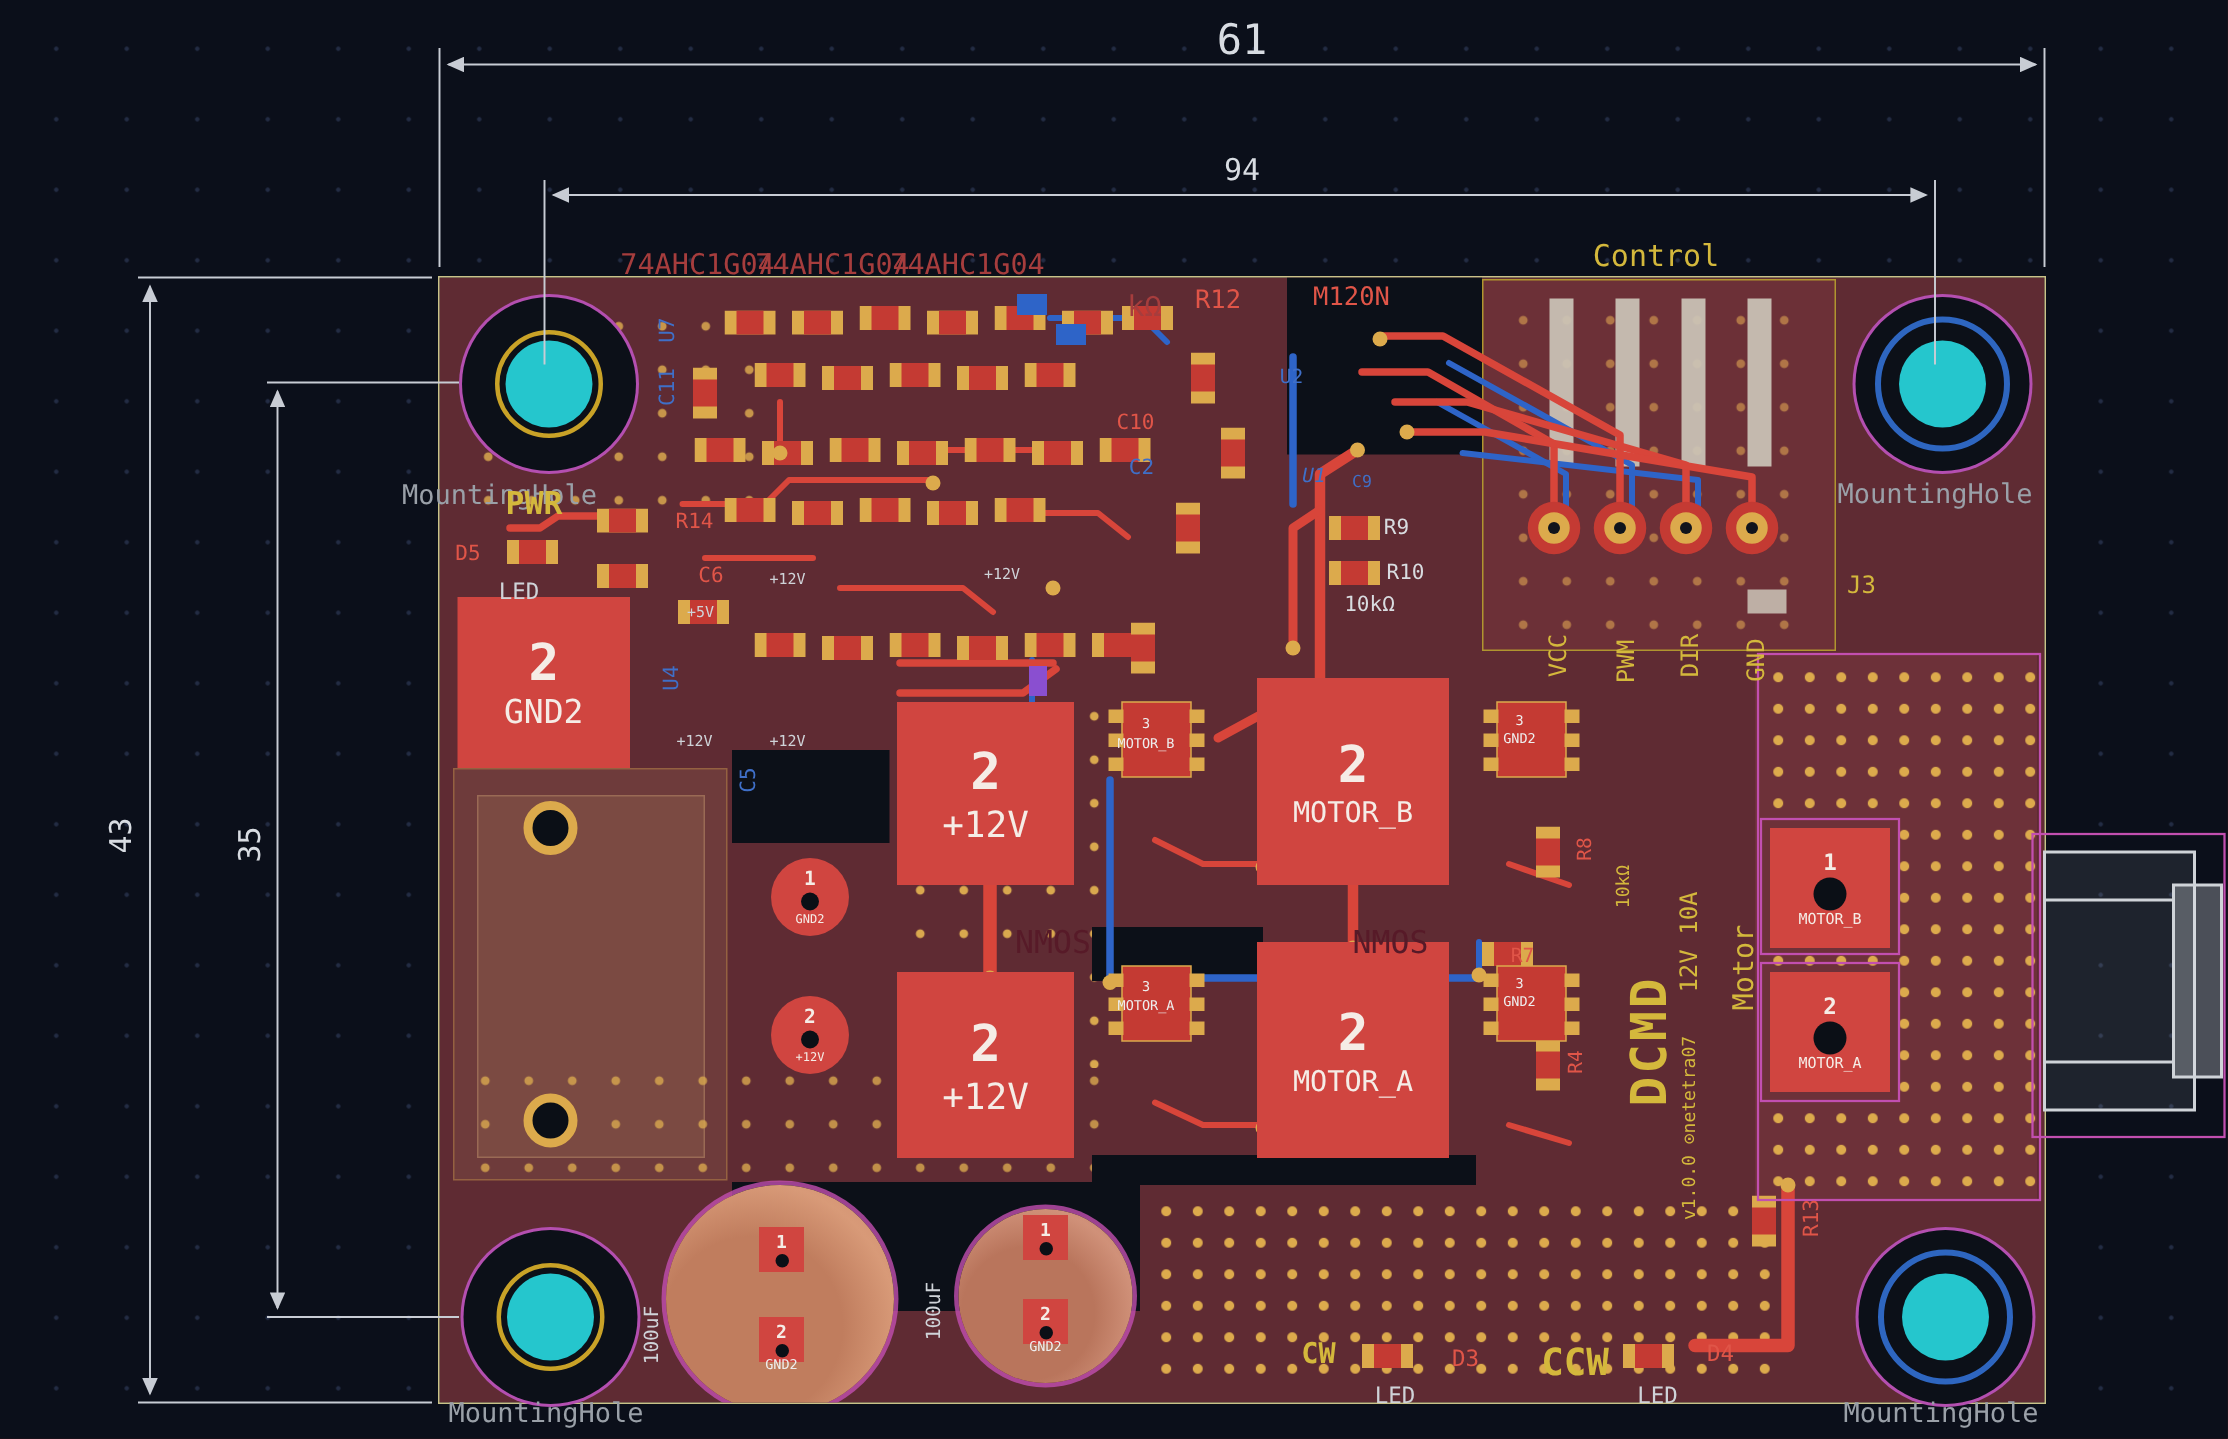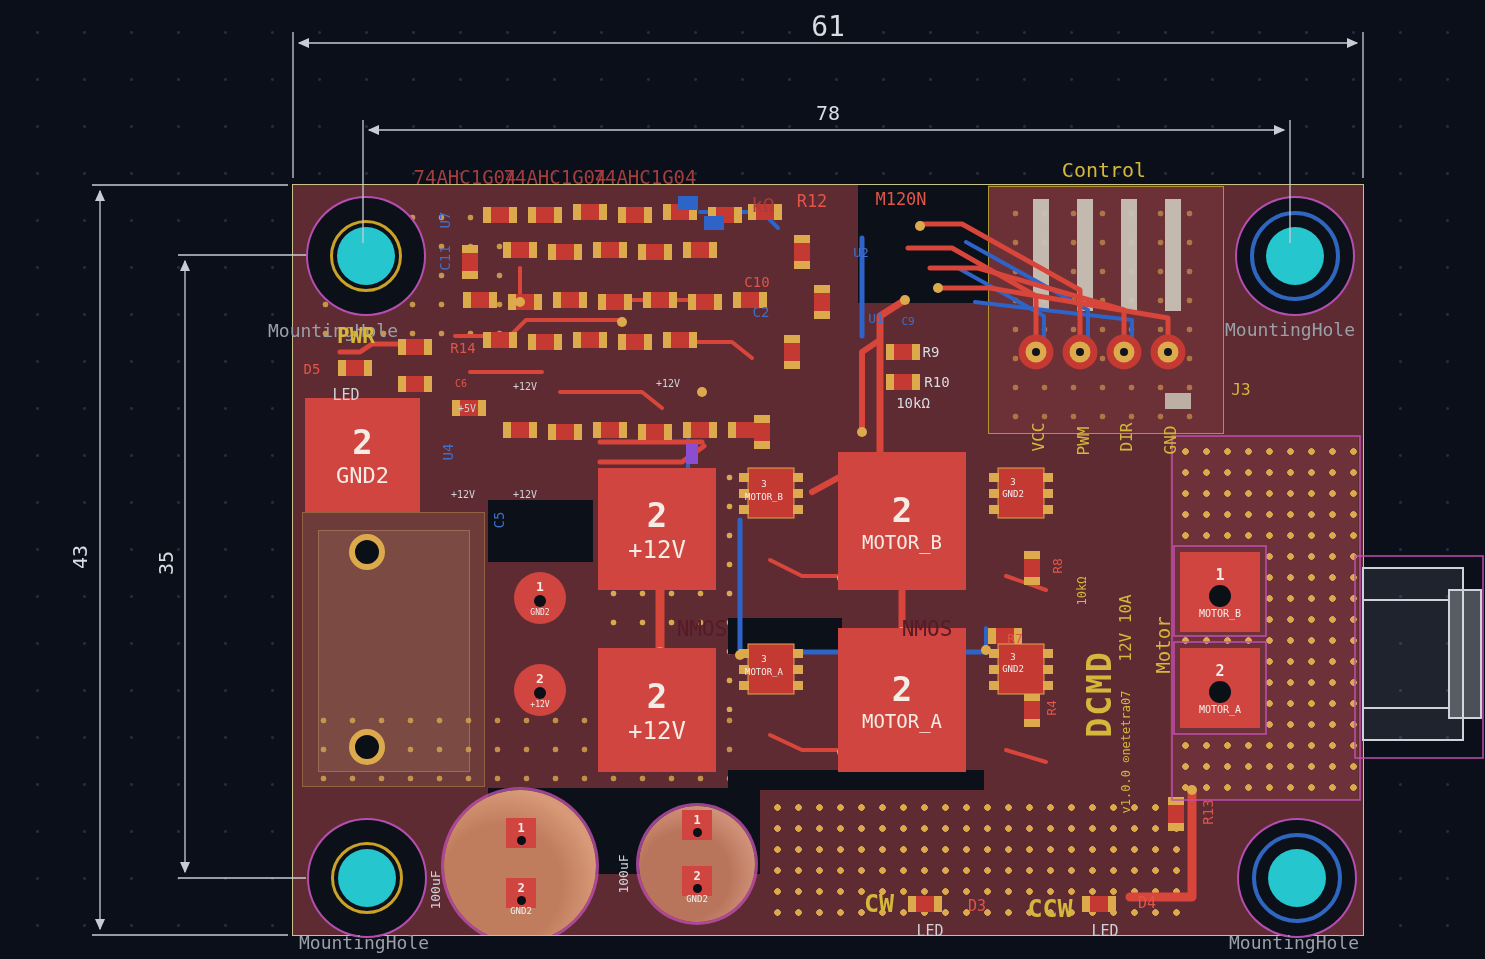--- a/index.html
+++ b/index.html
@@ -329,21 +329,21 @@
   <div class="mhole" style="left:309px;top:820px;">
     <div class="mgold"></div>
       <div class="mcyan"></div>
   </div>
   <div class="mhole" style="left:1239px;top:820px;">
     <div class="mring"></div>
       <div class="mcyan"></div>
   </div>
 
   <span class="lbl" style="left:828px;top:27px;font-size:28px;color:#d8dce2;">61</span>
-  <span class="lbl" style="left:828px;top:113px;font-size:20px;color:#d8dce2;">78</span>
+  <span class="lbl" style="left:828px;top:113px;font-size:20px;color:#d8dce2;">94</span>
   <span class="lbl v" style="left:80px;top:557px;font-size:20px;color:#d8dce2;">43</span>
   <span class="lbl v" style="left:166px;top:563px;font-size:20px;color:#d8dce2;">35</span>
 
   <span class="lbl" style="left:465px;top:177px;font-size:19px;color:#a63d3d;">74AHC1G04</span>
   <span class="lbl" style="left:555px;top:177px;font-size:19px;color:#a63d3d;">74AHC1G04</span>
   <span class="lbl" style="left:645px;top:177px;font-size:19px;color:#a63d3d;">74AHC1G04</span>
   <span class="lbl" style="left:763px;top:177px;font-size:19px;color:#a63d3d;margin-top:28px;">kΩ</span>
 
   <span class="lbl" style="left:1104px;top:170px;font-size:20px;color:#d4b83c;">Control</span>
   <span class="lbl" style="left:812px;top:201px;font-size:17px;color:#e05548;">R12</span>
@@ -351,24 +351,24 @@
 
   <span class="lbl" style="left:333px;top:331px;font-size:18px;color:#9aa0a8;">MountingHole</span>
   <span class="lbl" style="left:1290px;top:330px;font-size:18px;color:#9aa0a8;">MountingHole</span>
   <span class="lbl" style="left:364px;top:943px;font-size:18px;color:#9aa0a8;">MountingHole</span>
   <span class="lbl" style="left:1294px;top:943px;font-size:18px;color:#9aa0a8;">MountingHole</span>
 
   <span class="lbl" style="left:356px;top:336px;font-size:21px;color:#d4b83c;font-weight:bold;">PWR</span>
   <span class="lbl" style="left:346px;top:395px;font-size:15px;color:#cfd3d8;">LED</span>
   <span class="lbl" style="left:312px;top:369px;font-size:14px;color:#e05548;">D5</span>
   <span class="lbl" style="left:463px;top:348px;font-size:14px;color:#e05548;">R14</span>
-  <span class="lbl" style="left:461px;top:384px;font-size:10px;color:#e05548;">C6</span>
+  <span class="lbl" style="left:474px;top:384px;font-size:14px;color:#e05548;">C6</span>
   <span class="lbl" style="left:757px;top:282px;font-size:14px;color:#e05548;">C10</span>
   <span class="lbl" style="left:761px;top:312px;font-size:14px;color:#3f6fc8;">C2</span>
-  <span class="lbl" style="left:876px;top:318px;font-size:13px;color:#3f6fc8;">U1</span>
+  <span class="lbl" style="left:876px;top:318px;font-size:13px;color:#3f6fc8;font-style:italic;">U1</span>
   <span class="lbl" style="left:908px;top:321px;font-size:11px;color:#3f6fc8;">C9</span>
   <span class="lbl" style="left:861px;top:252px;font-size:13px;color:#3f6fc8;">U2</span>
   <span class="lbl" style="left:931px;top:352px;font-size:14px;color:#d8dce0;">R9</span>
   <span class="lbl" style="left:937px;top:382px;font-size:14px;color:#d8dce0;">R10</span>
   <span class="lbl" style="left:913px;top:403px;font-size:14px;color:#d8dce0;">10kΩ</span>
   <span class="lbl" style="left:1241px;top:390px;font-size:16px;color:#d4b83c;">J3</span>
 
   <span class="lbl v" style="left:1039px;top:437px;font-size:16px;color:#d4b83c;">VCC</span>
   <span class="lbl v" style="left:1084px;top:441px;font-size:16px;color:#d4b83c;">PWM</span>
   <span class="lbl v" style="left:1127px;top:437px;font-size:16px;color:#d4b83c;">DIR</span>
@@ -395,21 +395,21 @@
 
   <span class="lbl v" style="left:1057px;top:566px;font-size:13px;color:#e05548;">R8</span>
   <span class="lbl v" style="left:1082px;top:591px;font-size:12px;color:#d4b83c;">10kΩ</span>
   <span class="lbl" style="left:1015px;top:638px;font-size:13px;color:#e05548;">R7</span>
   <span class="lbl v" style="left:1051px;top:708px;font-size:13px;color:#e05548;">R4</span>
   <span class="lbl v" style="left:1208px;top:812px;font-size:14px;color:#e05548;">R13</span>
 
   <span class="lbl v" style="left:435px;top:890px;font-size:13px;color:#cfd3d8;">100uF</span>
   <span class="lbl v" style="left:623px;top:874px;font-size:13px;color:#cfd3d8;">100uF</span>
 
-  <span class="lbl" style="left:879px;top:903px;font-size:25px;color:#d4b83c;font-weight:bold;">CW</span>
+  <span class="lbl" style="left:879px;top:903px;font-size:19px;color:#d4b83c;font-weight:bold;">CW</span>
   <span class="lbl" style="left:1050px;top:908px;font-size:25px;color:#d4b83c;font-weight:bold;">CCW</span>
   <span class="lbl" style="left:977px;top:906px;font-size:15px;color:#e05548;">D3</span>
   <span class="lbl" style="left:1147px;top:903px;font-size:15px;color:#e05548;">D4</span>
   <span class="lbl" style="left:930px;top:931px;font-size:15px;color:#cfd3d8;">LED</span>
   <span class="lbl" style="left:1105px;top:931px;font-size:15px;color:#cfd3d8;">LED</span>
 
   <span class="lbl" style="left:764px;top:484px;font-size:9px;color:#eee;">3</span>
   <span class="lbl" style="left:764px;top:497px;font-size:9px;color:#eee;">MOTOR_B</span>
   <span class="lbl" style="left:764px;top:659px;font-size:9px;color:#eee;">3</span>
   <span class="lbl" style="left:764px;top:672px;font-size:9px;color:#eee;">MOTOR_A</span>

